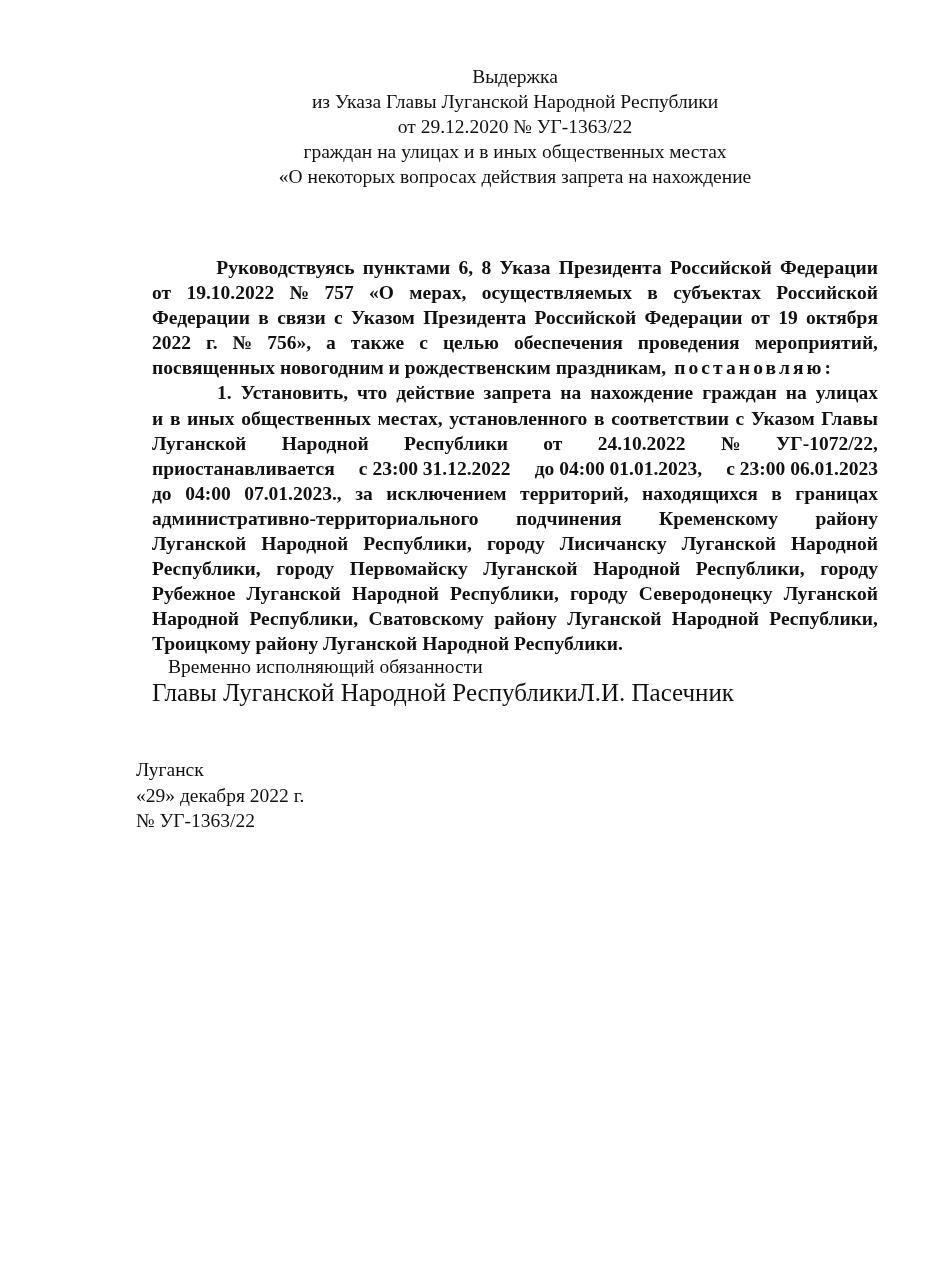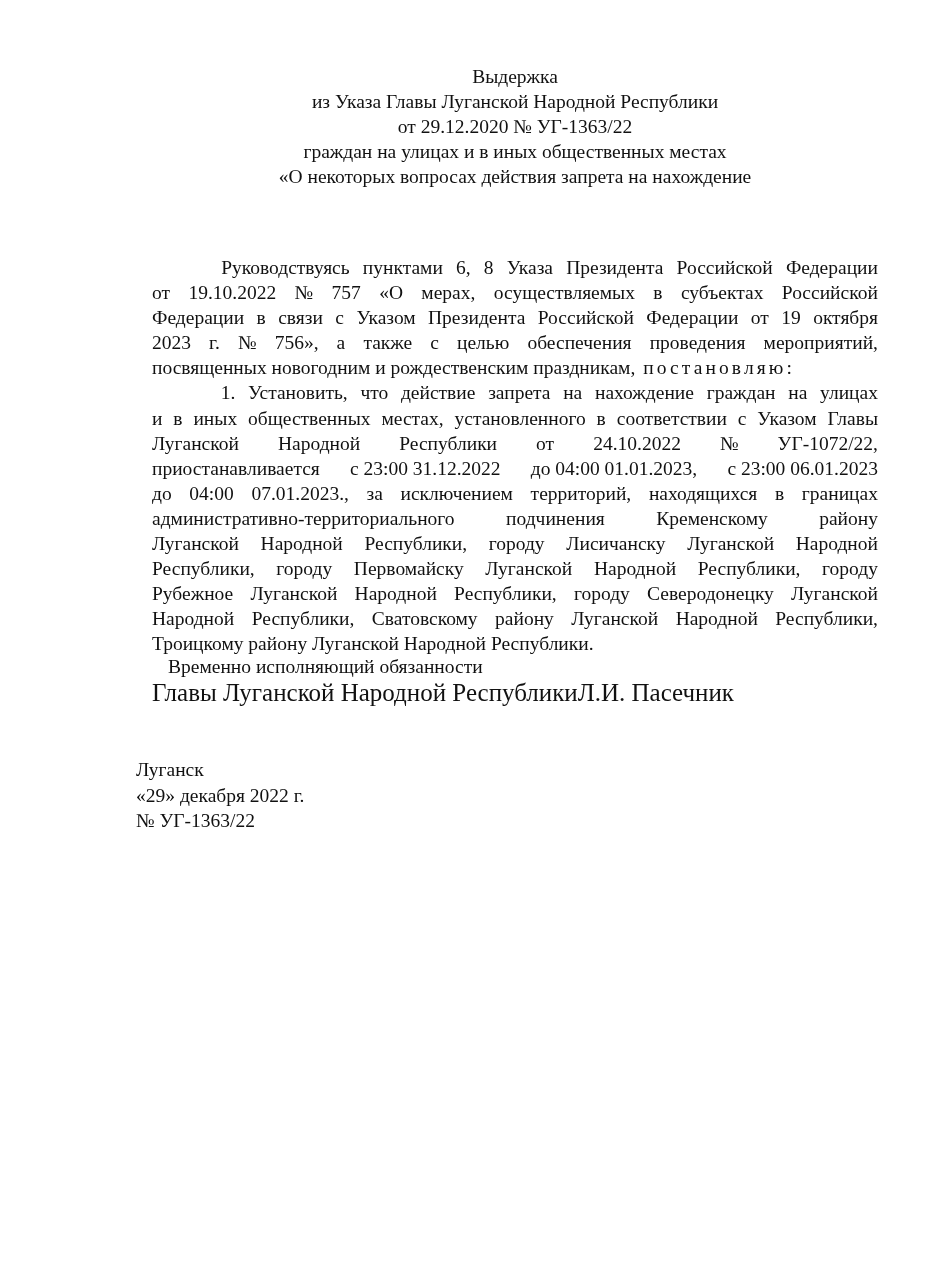--- a/index.html
+++ b/index.html
@@ -38,20 +38,21 @@
     line-height: 25px;
     white-space: nowrap;
   }
 
   
   .doc-body {
     position: absolute;
     left: 152px;
     top: 255px;
     width: 726px;
+    font-weight: bold;
   }
 
   .para {
     margin: 0;
   }
 
   
   .tline {
     font-size: 19.5px;
     line-height: 25.1px;
@@ -173,21 +174,21 @@
           <span class="w">с</span>
           <span class="w">Указом</span>
           <span class="w">Президента</span>
           <span class="w">Российской</span>
           <span class="w">Федерации</span>
           <span class="w">от</span>
           <span class="w">19</span>
           <span class="w">октября</span>
         </div>
         <div class="tline j">
-          <span class="w">2023</span>
+          <span class="w">2022</span>
           <span class="w">г.</span>
           <span class="w">№</span>
           <span class="w">756»,</span>
           <span class="w">а</span>
           <span class="w">также</span>
           <span class="w">с</span>
           <span class="w">целью</span>
           <span class="w">обеспечения</span>
           <span class="w">проведения</span>
           <span class="w">мероприятий,</span>

